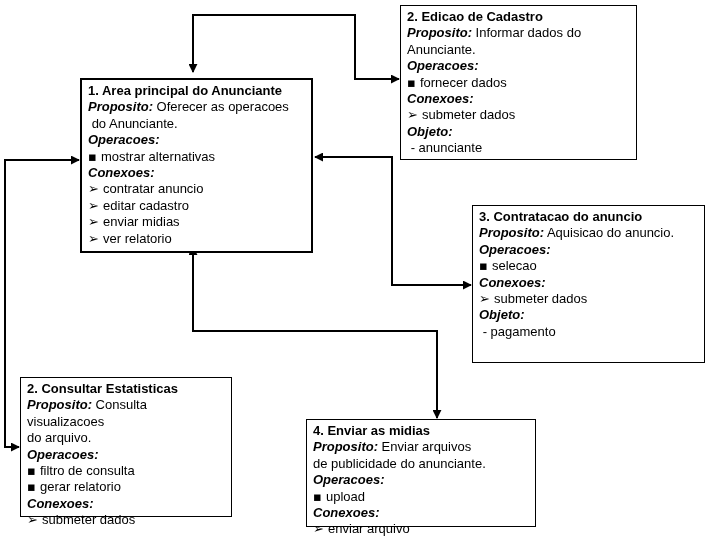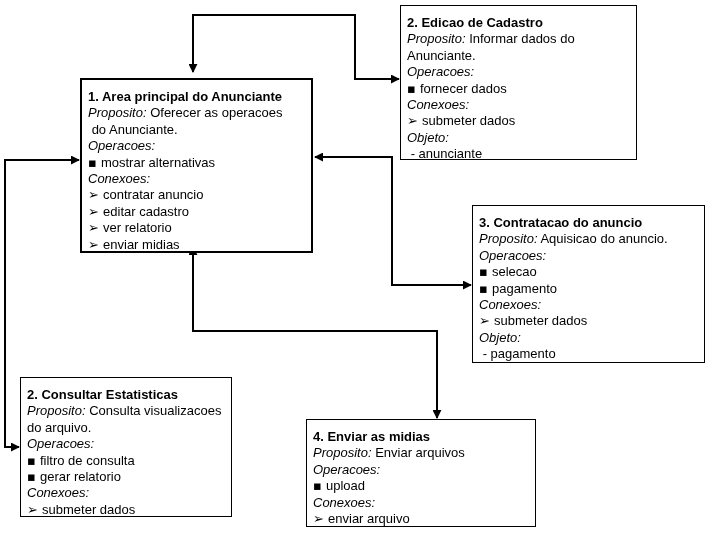--- a/index.html
+++ b/index.html
@@ -29,31 +29,31 @@
     fill: none;
     stroke: #000000;
     stroke-width: 2;
     stroke-linejoin: miter;
   }
   .node {
     position: absolute;
     box-sizing: border-box;
     background: #ffffff;
     border: 1px solid #000000;
-    padding: 9px 5px 2px 6px;
+    padding: 3px 5px 2px 6px;
     line-height: 16.4px;
   }
   #node-main        { left: 80px;  top: 70px;  width: 233px; height: 175px; border-width: 2px; margin-top: 8px; }
   #node-edicao      { left: 400px; top: 5px;   width: 237px; height: 155px; }
   #node-contratacao { left: 472px; top: 205px; width: 233px; height: 158px; }
   #node-consultar   { left: 20px;  top: 377px; width: 212px; height: 140px; }
   #node-enviar      { left: 306px; top: 419px; width: 230px; height: 108px; }
   .line { white-space: pre-wrap; }
   .ln-title { font-weight: bold; }
-  .lbl { font-weight: normal; font-style: italic; }
+  .lbl { font-weight: bold; font-style: italic; }
   .glyph { font-family: "DejaVu Sans", sans-serif; }
 </style>
 </head>
 <body>
 
 <div class="canvas">
 
   <svg class="wires" width="707" height="547" viewBox="0 0 707 547" xmlns="http://www.w3.org/2000/svg">
     <defs>
       <marker id="ah" viewBox="0 0 10 10" refX="9" refY="5" markerUnits="userSpaceOnUse" markerWidth="9" markerHeight="9" orient="auto-start-reverse">
@@ -68,61 +68,61 @@
 
   <div class="node" id="node-main">
       <div class="line ln-title">1. Area principal do Anunciante</div>
       <div class="line ln-field"><span class="lbl">Proposito:</span> Oferecer as operacoes</div>
       <div class="line ln-plain"> do Anunciante.</div>
       <div class="line ln-field"><span class="lbl">Operacoes:</span></div>
       <div class="line ln-bullet"><span class="glyph glyph-bullet">▪ </span>mostrar alternativas</div>
       <div class="line ln-field"><span class="lbl">Conexoes:</span></div>
       <div class="line ln-arrow"><span class="glyph glyph-arrow">➢ </span>contratar anuncio</div>
       <div class="line ln-arrow"><span class="glyph glyph-arrow">➢ </span>editar cadastro</div>
+      <div class="line ln-arrow"><span class="glyph glyph-arrow">➢ </span>enviar midias</div>
       <div class="line ln-arrow"><span class="glyph glyph-arrow">➢ </span>ver relatorio</div>
-      <div class="line ln-arrow"><span class="glyph glyph-arrow">➢ </span>enviar midias</div>
     </div>
 
   <div class="node" id="node-edicao">
       <div class="line ln-title">2. Edicao de Cadastro</div>
       <div class="line ln-field"><span class="lbl">Proposito:</span> Informar dados do</div>
       <div class="line ln-plain">Anunciante.</div>
       <div class="line ln-field"><span class="lbl">Operacoes:</span></div>
       <div class="line ln-bullet"><span class="glyph glyph-bullet">▪ </span>fornecer dados</div>
       <div class="line ln-field"><span class="lbl">Conexoes:</span></div>
       <div class="line ln-arrow"><span class="glyph glyph-arrow">➢ </span>submeter dados</div>
       <div class="line ln-field"><span class="lbl">Objeto:</span></div>
       <div class="line ln-plain"> - anunciante</div>
     </div>
 
   <div class="node" id="node-contratacao">
       <div class="line ln-title">3. Contratacao do anuncio</div>
       <div class="line ln-field"><span class="lbl">Proposito:</span> Aquisicao do anuncio.</div>
       <div class="line ln-field"><span class="lbl">Operacoes:</span></div>
       <div class="line ln-bullet"><span class="glyph glyph-bullet">▪ </span>selecao</div>
-      <div class="line ln-bullet"><span class="glyph glyph-bullet">▪ </span>pagamento</div>
       <div class="line ln-field"><span class="lbl">Conexoes:</span></div>
       <div class="line ln-arrow"><span class="glyph glyph-arrow">➢ </span>submeter dados</div>
       <div class="line ln-field"><span class="lbl">Objeto:</span></div>
       <div class="line ln-plain"> - pagamento</div>
     </div>
 
   <div class="node" id="node-consultar">
       <div class="line ln-title">2. Consultar Estatisticas</div>
       <div class="line ln-field"><span class="lbl">Proposito:</span> Consulta visualizacoes</div>
       <div class="line ln-plain">do arquivo.</div>
       <div class="line ln-field"><span class="lbl">Operacoes:</span></div>
       <div class="line ln-bullet"><span class="glyph glyph-bullet">▪ </span>filtro de consulta</div>
       <div class="line ln-bullet"><span class="glyph glyph-bullet">▪ </span>gerar relatorio</div>
       <div class="line ln-field"><span class="lbl">Conexoes:</span></div>
       <div class="line ln-arrow"><span class="glyph glyph-arrow">➢ </span>submeter dados</div>
     </div>
 
   <div class="node" id="node-enviar">
       <div class="line ln-title">4. Enviar as midias</div>
       <div class="line ln-field"><span class="lbl">Proposito:</span> Enviar arquivos</div>
+      <div class="line ln-plain">de publicidade do anunciante.</div>
       <div class="line ln-field"><span class="lbl">Operacoes:</span></div>
       <div class="line ln-bullet"><span class="glyph glyph-bullet">▪ </span>upload</div>
       <div class="line ln-field"><span class="lbl">Conexoes:</span></div>
       <div class="line ln-arrow"><span class="glyph glyph-arrow">➢ </span>enviar arquivo</div>
     </div>
 
 </div>
 
 </body></html>

